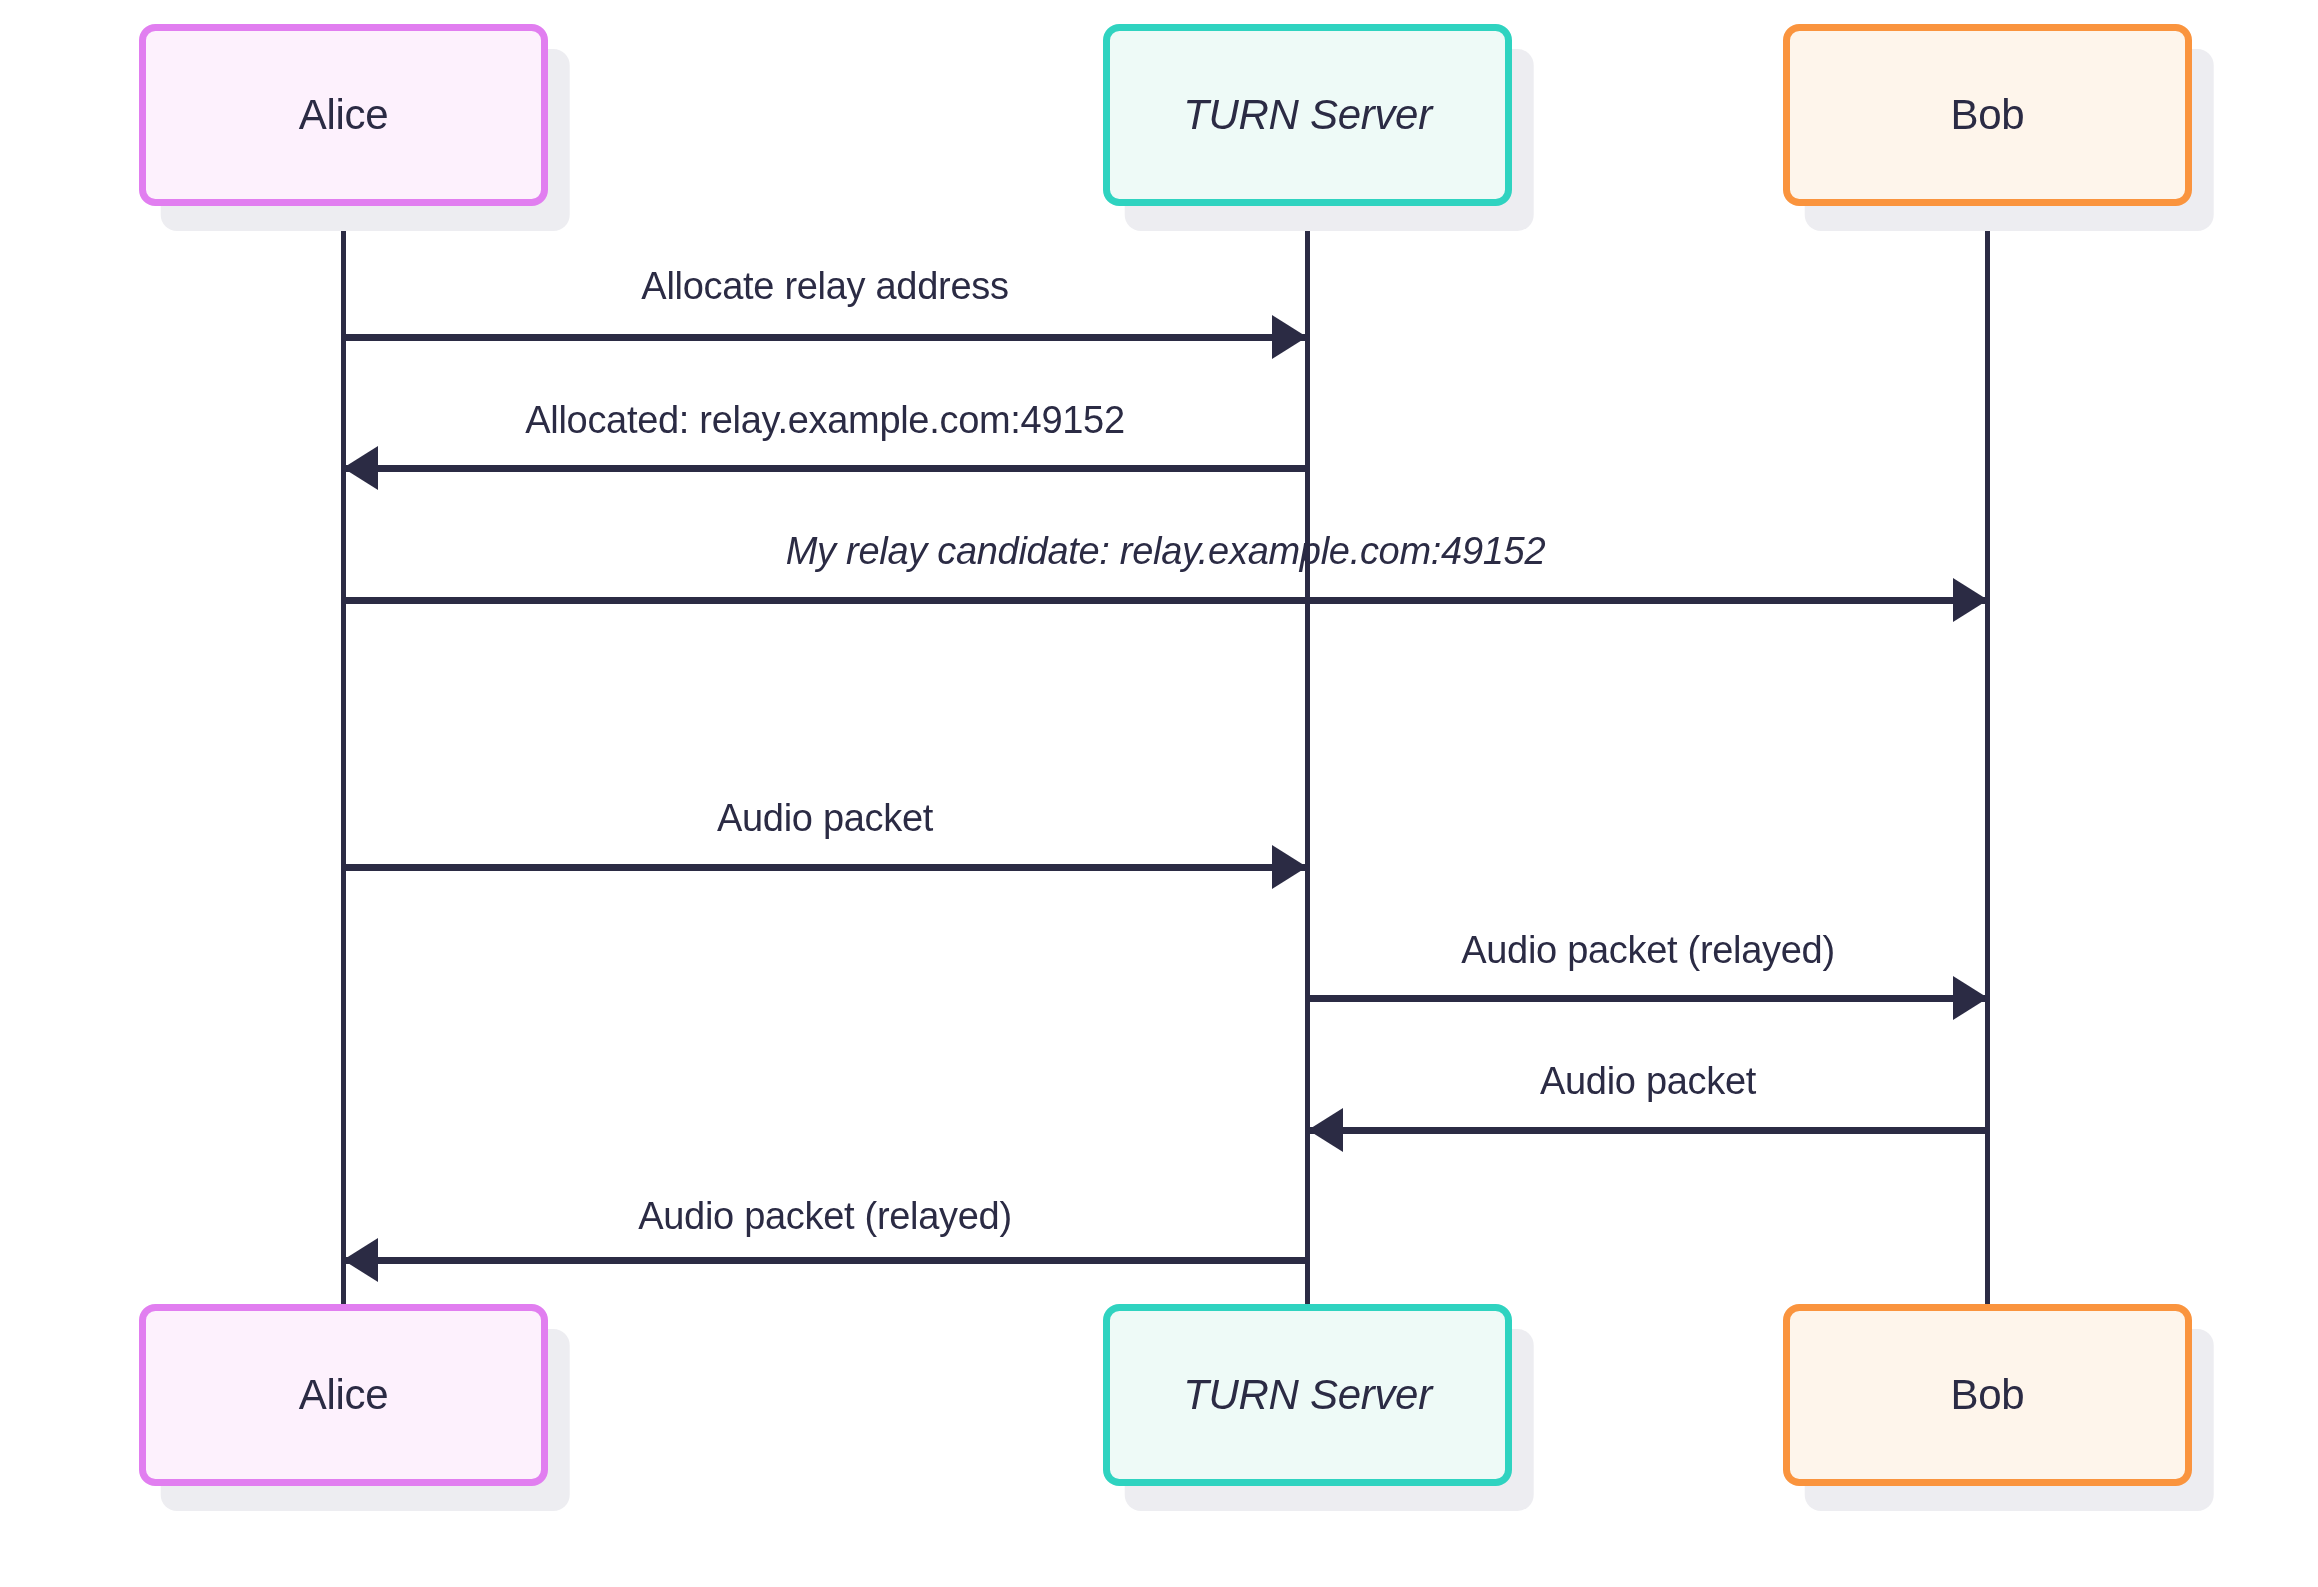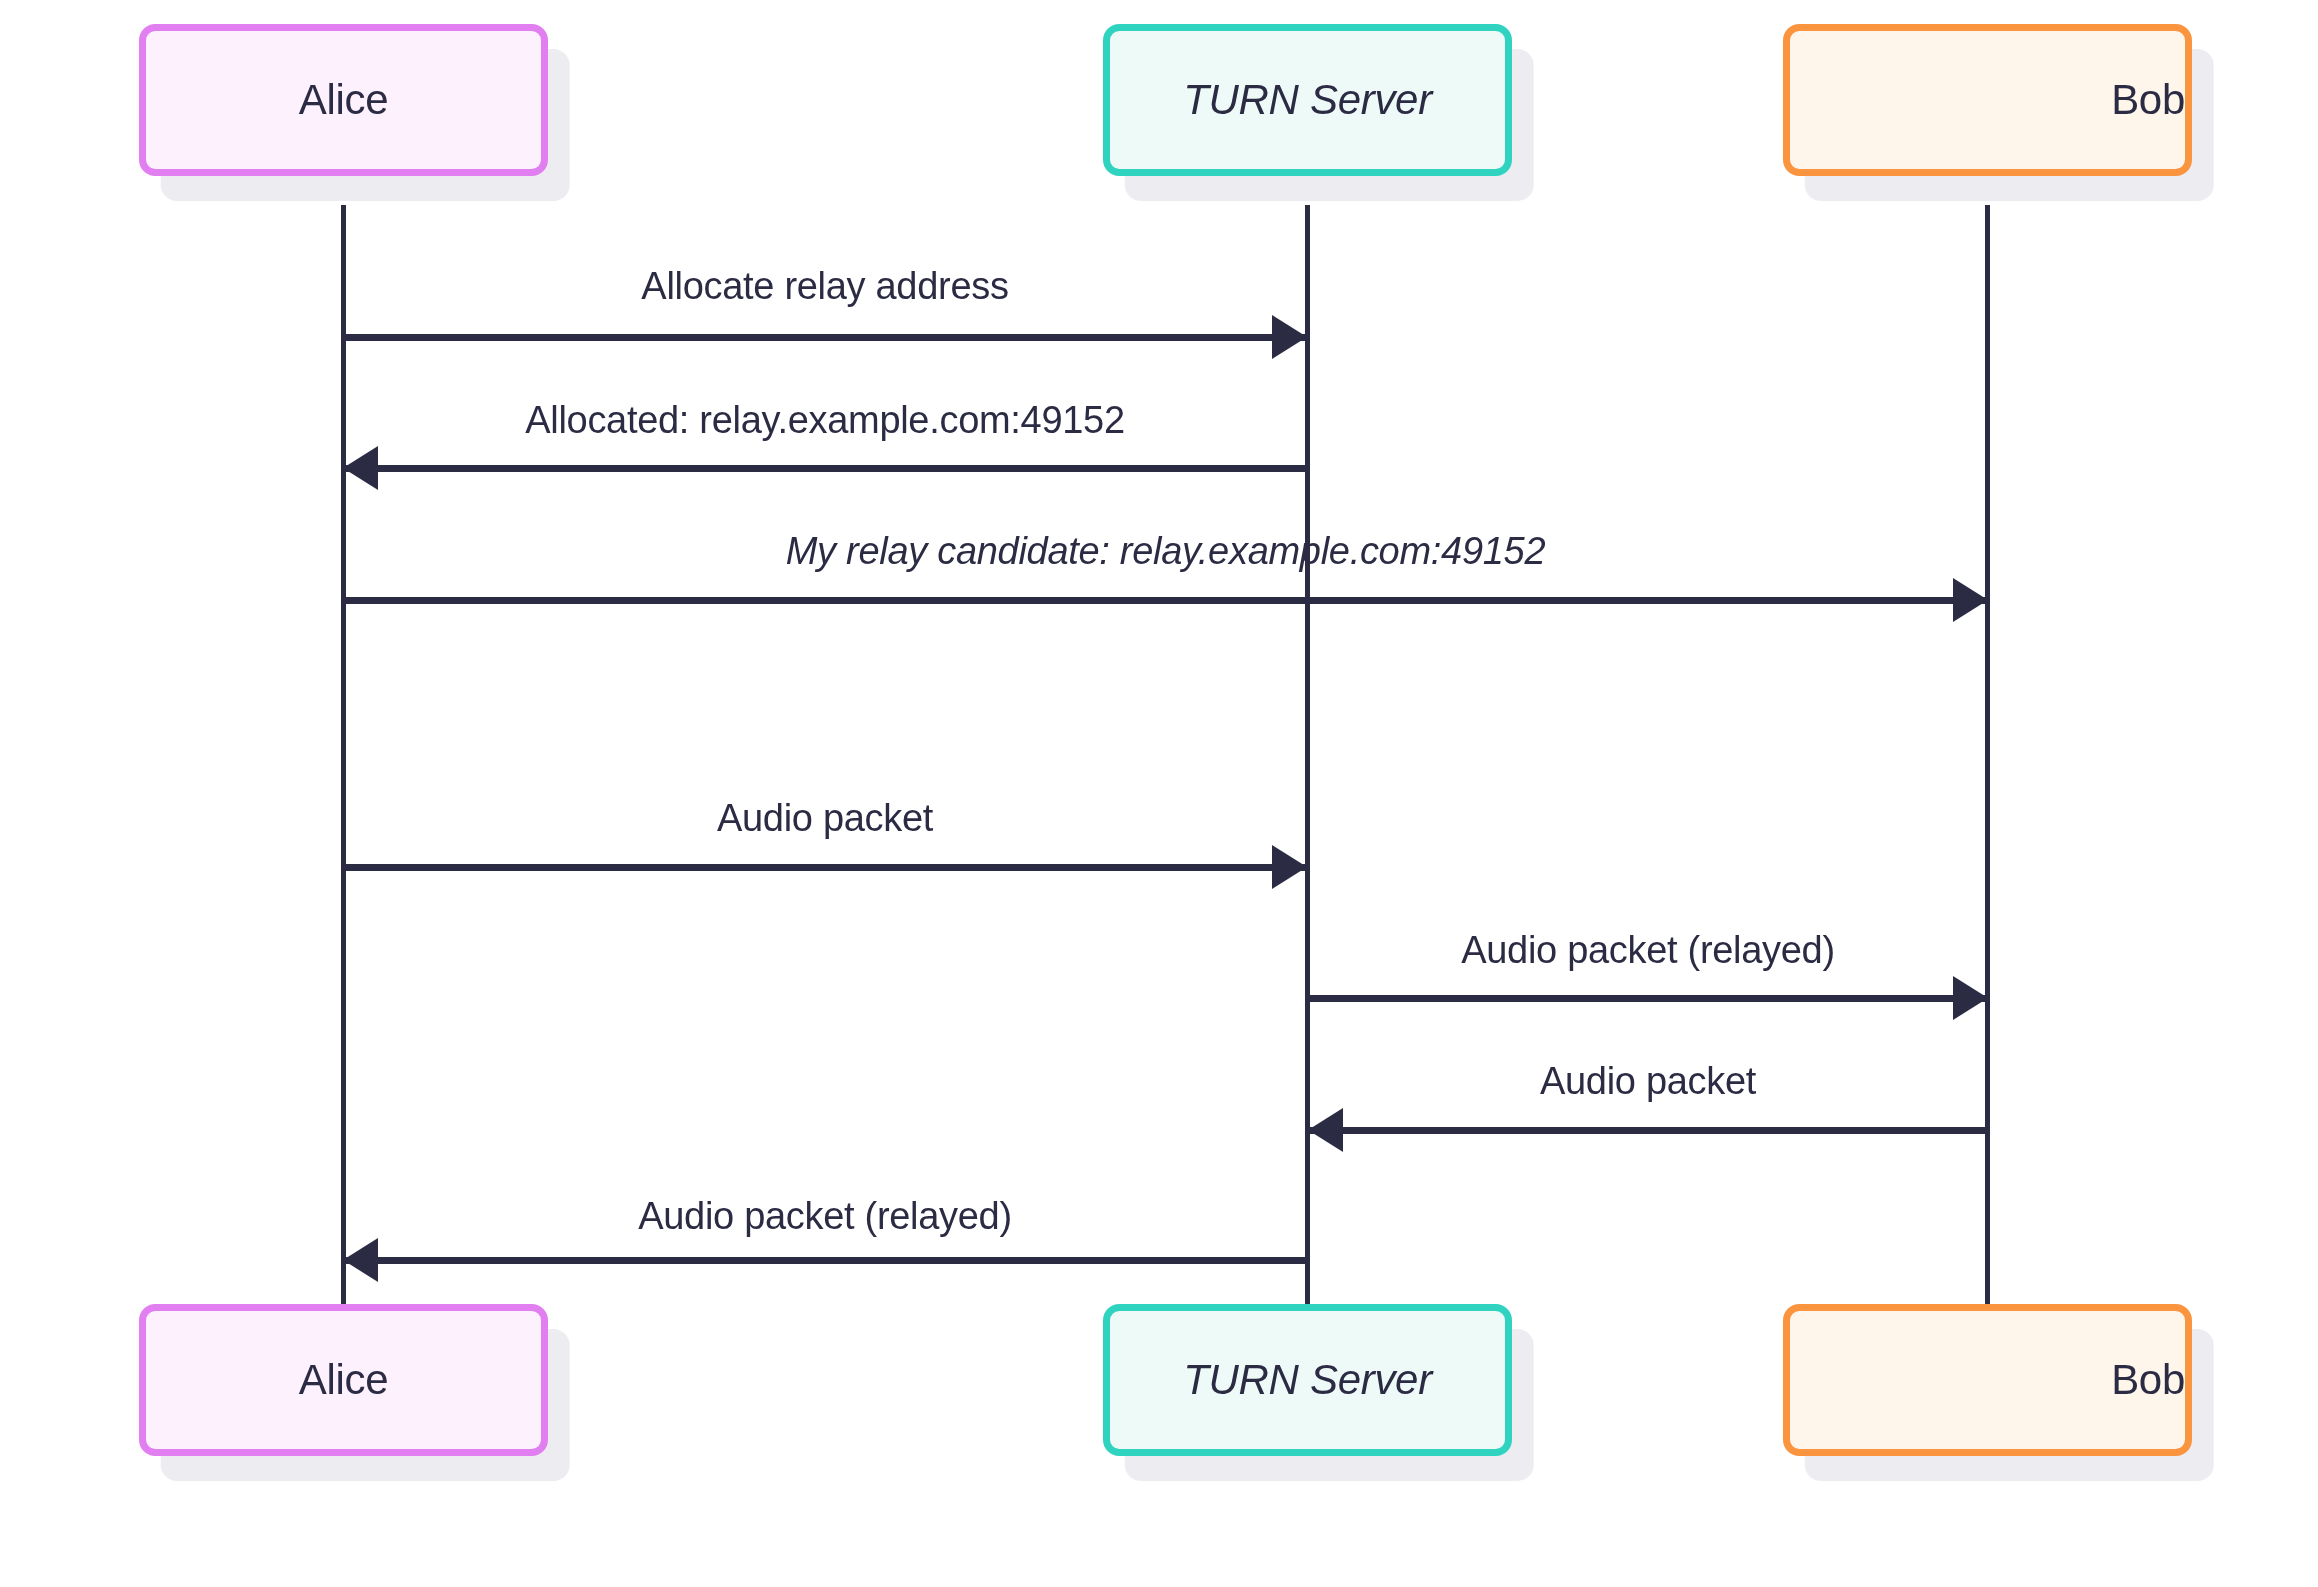--- a/index.html
+++ b/index.html
@@ -13,30 +13,30 @@
   html,body{margin:0;padding:0;background:var(--background,#fff);}
   #canvas{
     position:relative; width:2319px; height:1587px;
     background:var(--background,#fff);
     font-family:"Liberation Sans", sans-serif;
     color:var(--ink,#2b2b44);
     overflow:hidden;
     letter-spacing:-0.3px;
   }
   .actor{
-    position:absolute; width:409px; height:152px;
+    position:absolute; width:409px; height:182px;
     border:7px solid; border-radius:16.3px;
     display:flex; align-items:center; justify-content:center;
     font-size:42px; font-weight:500;
     box-shadow:21.7px 25px 0 var(--shadow,#ededf1);
     box-sizing:border-box; z-index:3;
   }
   .actor.alice{border-color:var(--alice_border,#e17ef0); background:var(--alice_fill,#fdf1fd);}
   .actor.turn {border-color:var(--turn_border,#2fd3c0);  background:var(--turn_fill,#eefaf7);font-style:italic;}
-  .actor.bob  {border-color:var(--bob_border,#fa943e);   background:var(--bob_fill,#fef5eb);justify-content:flex-end;}
+  .actor.bob  {border-color:var(--bob_border,#fa943e);   background:var(--bob_fill,#fef5eb);}
   .lifeline{
     position:absolute; width:5.4px; top:205px; height:1101px;
     background:var(--ink,#2b2b44); z-index:0;
   }
   .msg-label{
     position:absolute; text-align:center;
     font-size:38px; font-weight:500; line-height:38px;
     z-index:2; pointer-events:none;
   }
   .arrow{

